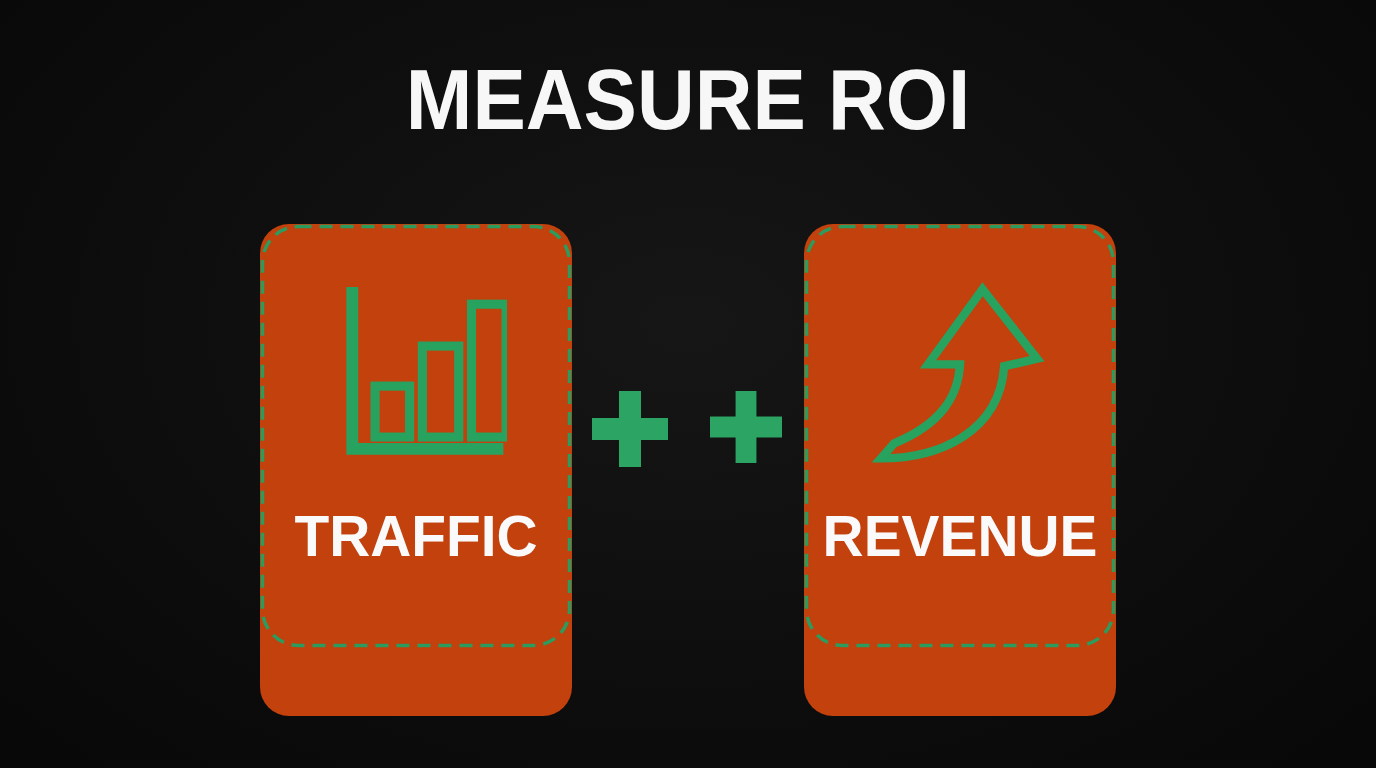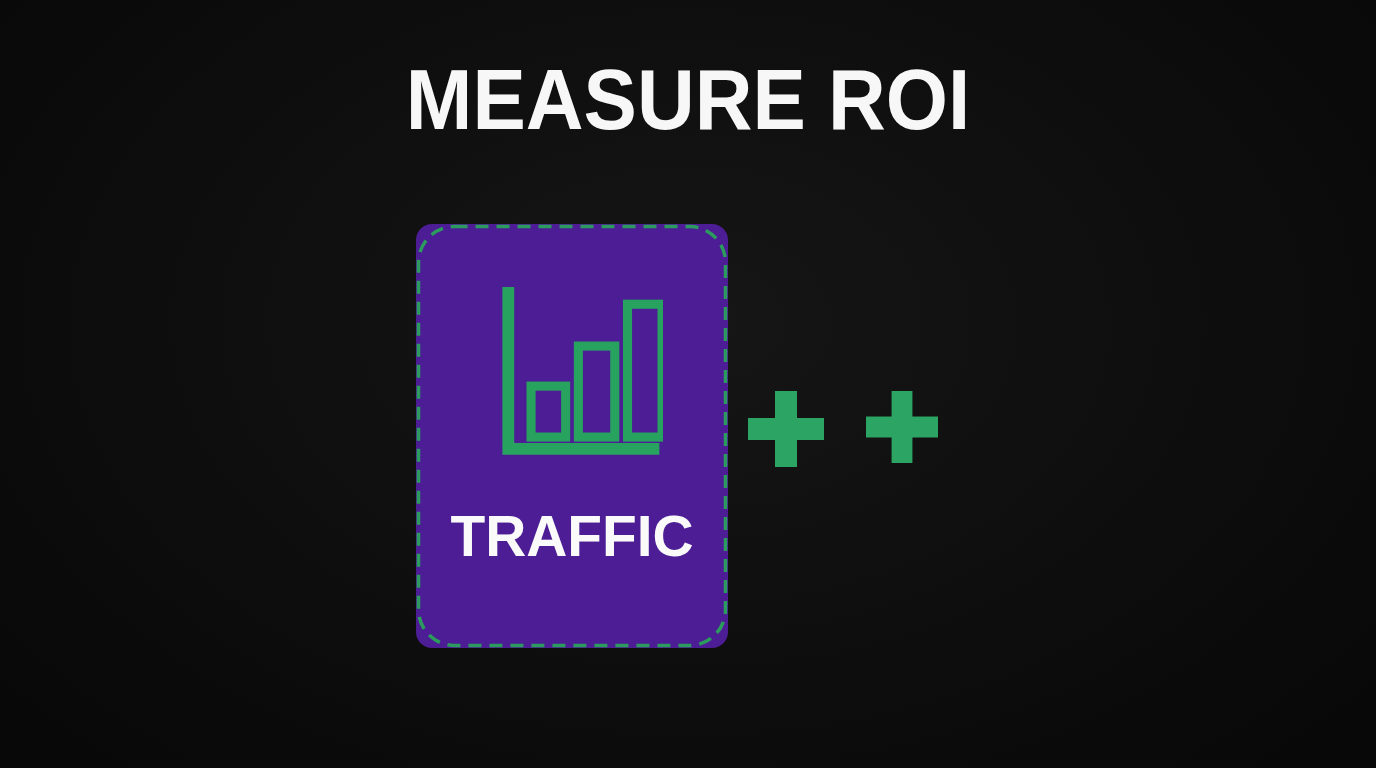--- a/index.html
+++ b/index.html
@@ -28,23 +28,23 @@
   }
   .row {
     margin-top: 82px;
     display: flex;
     justify-content: center;
     align-items: flex-start;
   }
   .card {
     position: relative;
     width: 312px;
-    height: 424px;
-    background: #4c1d95;
-    border-radius: 16px;
+    height: 492px;
+    background: #c2410c;
+    border-radius: 29px;
     flex: 0 0 auto;
   }
   .card .border-svg {
     position: absolute;
     top: 0; left: 0;
     width: 312px; height: 424px;
   }
   .icon-wrap {
     position: absolute;
     top: 52px; left: 0;
@@ -107,15 +107,33 @@
       </svg>
     </div>
 
 
     <div class="plus-col">
       <svg width="72" height="72" viewBox="0 0 76 76">
         <path d="M27 0 h22 v27 h27 v22 h-27 v27 h-22 v-27 h-27 v-22 h27 Z" fill="#2ca463"></path>
       </svg>
     </div>
 
+    <div class="card">
+      <svg class="border-svg" viewBox="0 0 312 424">
+        <rect x="2.5" y="2.5" width="307" height="419" rx="36" fill="none" stroke="#2b9c5e" stroke-width="3.5" stroke-dasharray="13 8"></rect>
+      </svg>
+      <div class="icon-wrap">
+        <svg width="188" height="188" viewBox="0 0 200 200">
+          <path d="M 124 14
+                   L 66 94
+                   L 100 94
+                   C 98 130 78 158 30 178
+                   L 16 194
+                   C 78 194 142 166 147 96
+                   L 182 88
+                   Z" fill="none" stroke="#28a35f" stroke-width="9" stroke-linejoin="miter"></path>
+        </svg>
+      </div>
+      <div class="card-label">REVENUE</div>
+    </div>
 
   </div>
 </div>
 
 </body></html>

